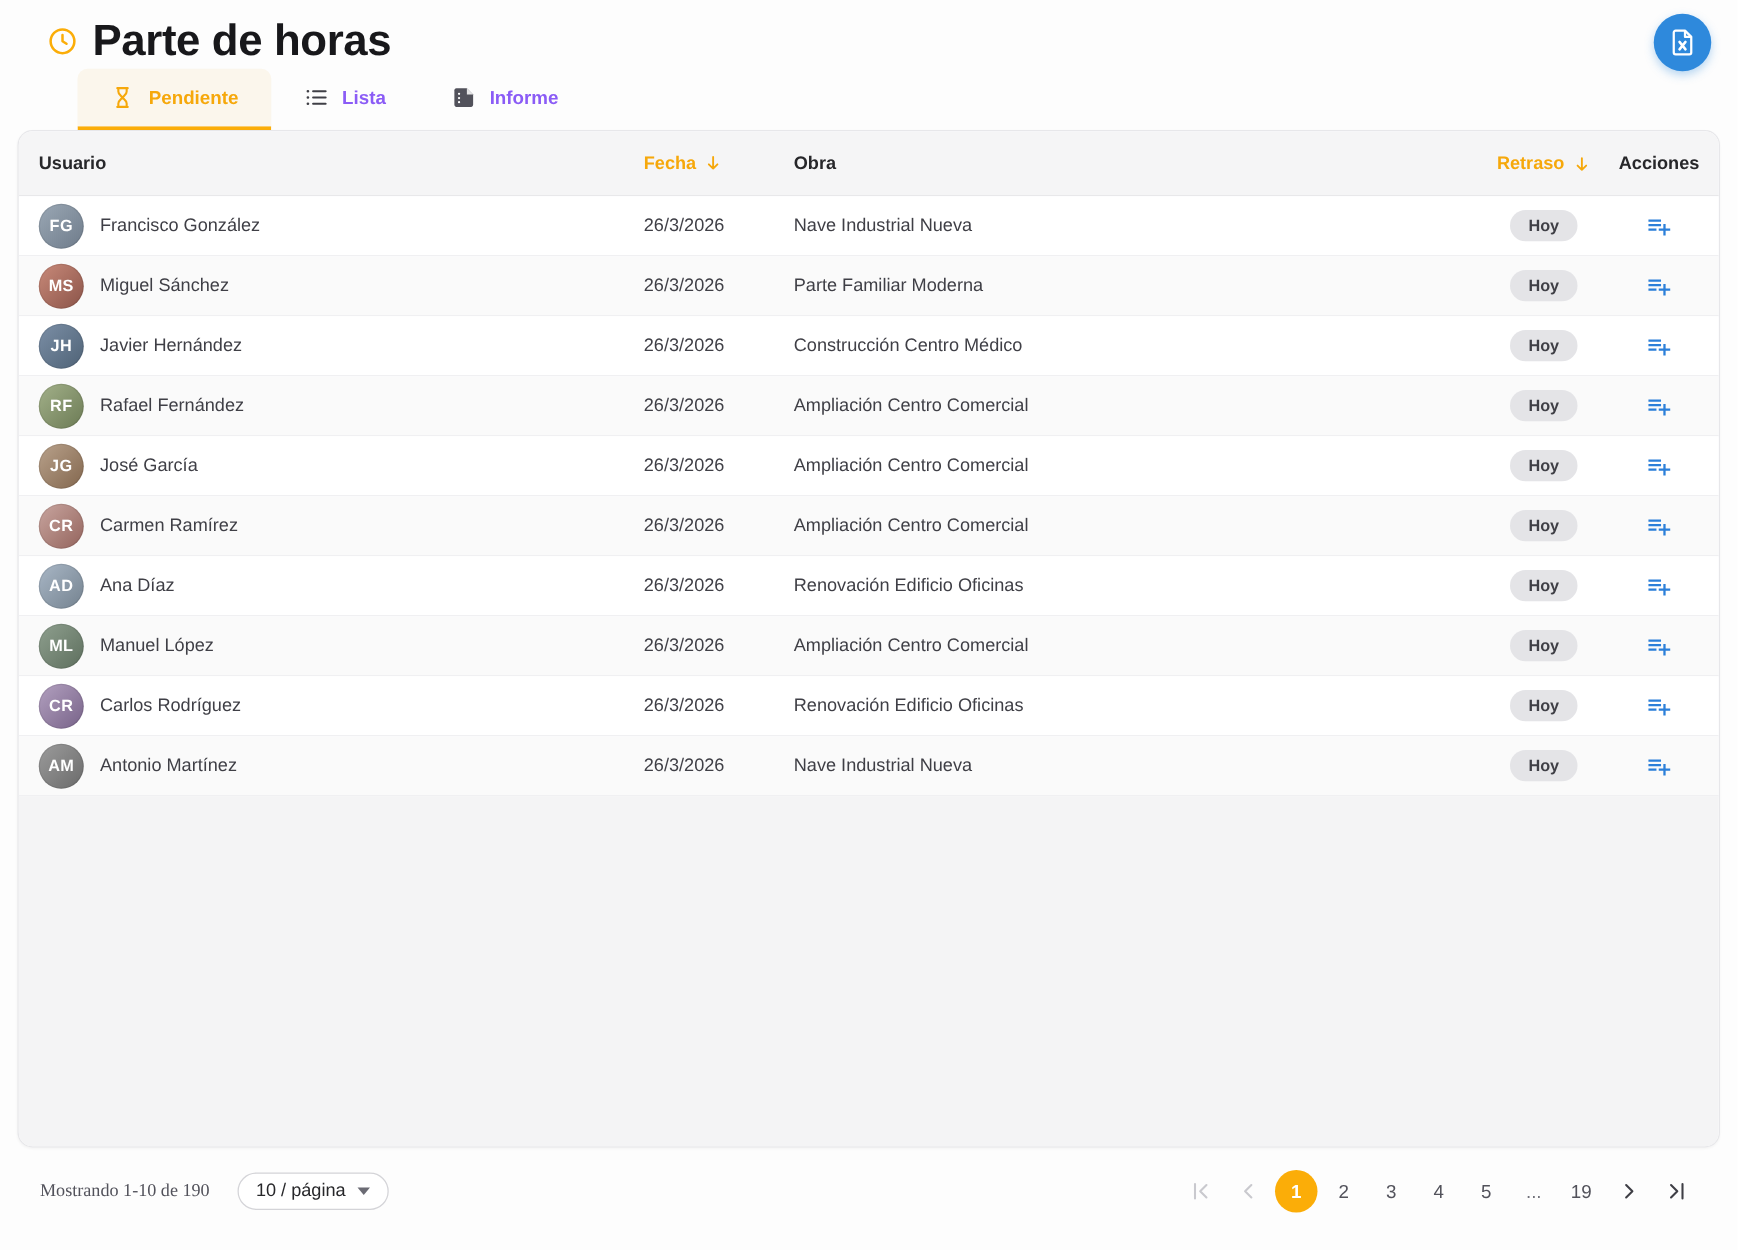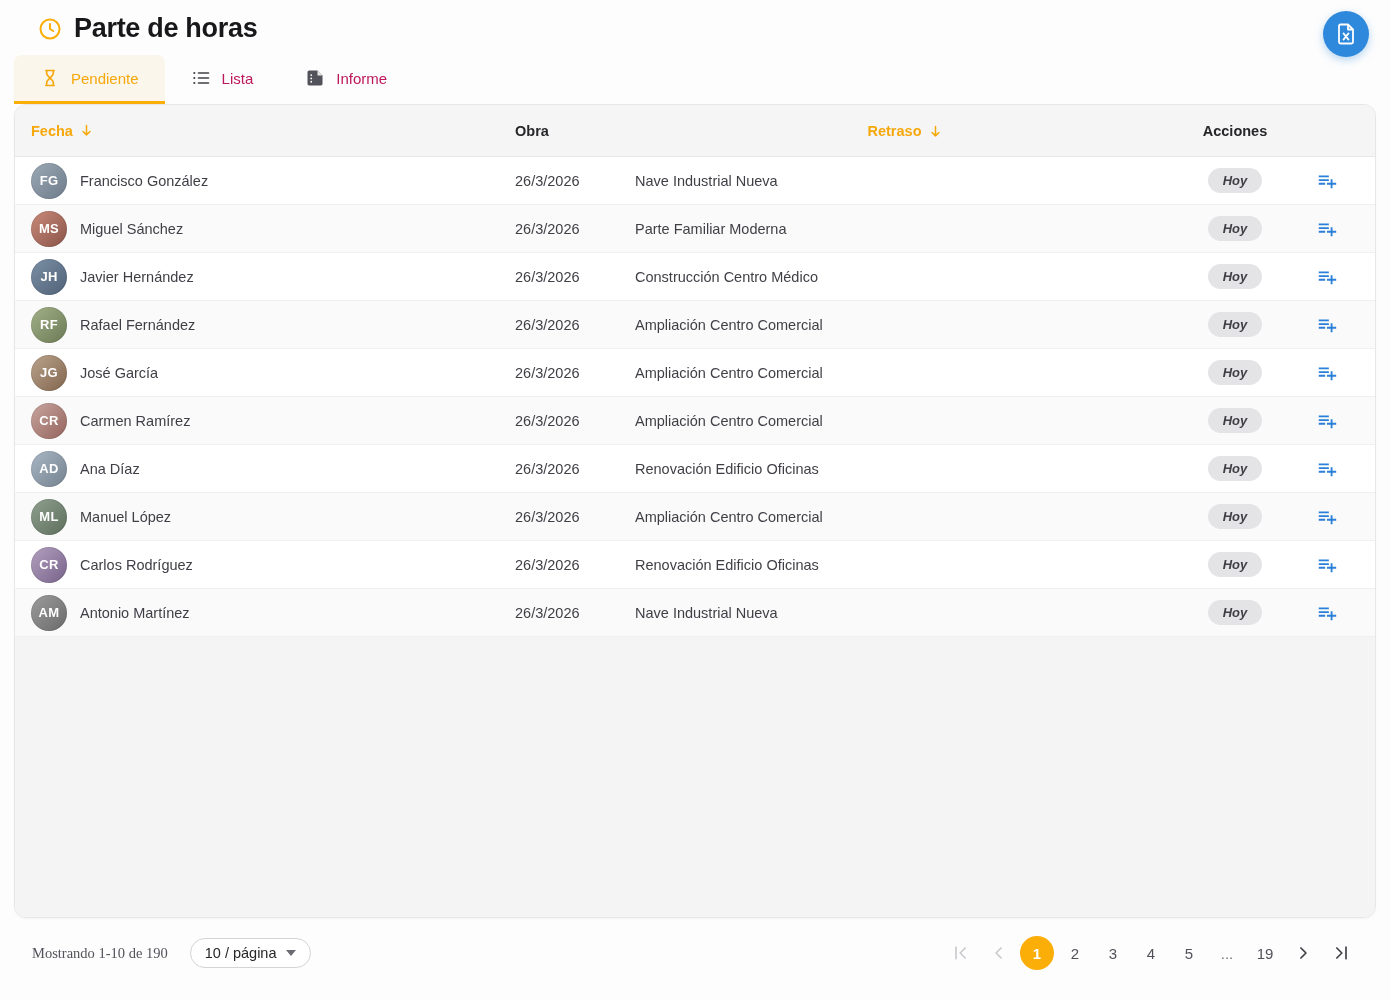--- a/index.html
+++ b/index.html
@@ -5,41 +5,41 @@
   * { margin:0; padding:0; box-sizing:border-box; }
   html,body { width:1390px; height:1000px; }
   body {
     font-family:"Liberation Sans","DejaVu Sans",sans-serif;
     background:#FDFDFD; color:#3F3F46; position:relative; overflow:hidden;
     -webkit-font-smoothing:antialiased;
   }
 
   
   .page-header { position:absolute; top:13px; left:38px; display:flex; align-items:center; gap:12px; }
-  .page-header h1 { font-size:27px; font-weight:700; color:#18181B; letter-spacing:-.3px; }
+  .page-header h1 { font-size:35px; font-weight:700; color:#18181B; letter-spacing:-.3px; }
   .clock-ic { width:24px; height:24px; display:block; }
 
   .fab {
     position:absolute; top:11px; right:21px; width:46px; height:46px; border-radius:50%;
     background:#2E89DC; border:none; cursor:pointer; display:flex; align-items:center; justify-content:center;
     box-shadow:0 3px 8px rgba(46,137,220,.35);
   }
   .fab svg { width:24px; height:24px; }
 
   
   .tabs { position:absolute; top:55px; left:14px; display:flex; align-items:stretch; height:49px; }
   .tab {
     display:flex; align-items:center; gap:11px; padding:0 26px; cursor:pointer;
-    font-size:15px; font-weight:400; color:#be185d; background:transparent; border:none;
+    font-size:15px; font-weight:700; color:#8b5cf6; background:transparent; border:none;
     border-bottom:3px solid transparent;
   }
   .tab svg { width:20px; height:20px; flex:none; }
   .tab.active {
-    color:#F6A80B; font-weight:400; background:#FBF6EC;
-    border-bottom:3px solid #FBAD08; border-radius:8px 8px 0 0;
+    color:#F6A80B; font-weight:700; background:#FBF6EC;
+    border-bottom:3px solid #FBAD08; border-radius:8px 8px 0 0;margin-left:48px;
   }
 
   
   .card {
     position:absolute; top:104px; left:14px; width:1362px; height:814px;
     background:#fff; border:1px solid #E7E7EA; border-radius:12px; overflow:hidden;
     box-shadow:0 1px 2px rgba(0,0,0,.04); display:flex; flex-direction:column;
   }
   .tgrid { display:grid; grid-template-columns:484px 120px 540px 120px 1fr; align-items:center; padding:0 16px; }
   .thead {
@@ -54,21 +54,21 @@
   .row:nth-child(even) { background:#FAFAFA; }
   .usercell { display:flex; align-items:center; gap:13px; }
   .avatar {
     width:36px; height:36px; border-radius:50%; flex:none;
     display:flex; align-items:center; justify-content:center;
     color:#fff; font-size:13px; font-weight:700; letter-spacing:.3px;
     box-shadow:inset 0 0 0 1px rgba(0,0,0,.08);
   }
   .badge {
     background:#E4E4E7; color:#3F3F46; font-size:13px; font-weight:600;
-    padding:5px 15px; border-radius:999px; display:inline-block;font-style:italic;
+    padding:5px 15px; border-radius:999px; display:inline-block;
   }
   .action-btn { background:none; border:none; cursor:pointer; display:flex; align-items:center; justify-content:center; padding:4px; margin:0 auto; }
   .action-btn svg { width:22px; height:22px; }
   .filler { flex:1; background:#F4F4F5; border-top:0; }
 
   
   .footer {
     position:absolute; top:934px; left:32px; right:32px; height:38px;
     display:flex; align-items:center; justify-content:space-between;
   }
@@ -131,20 +131,21 @@
       <circle cx="7.5" cy="8.5" r="1.1" fill="#FFF"></circle>
       <circle cx="7.5" cy="12.5" r="1.1" fill="#FFF"></circle>
       <circle cx="7.5" cy="16.5" r="1.1" fill="#FFF"></circle>
     </svg>
     <span>Informe</span>
   </button>
 </div>
 
 <div class="card">
   <div class="tgrid thead">
+    <div>Usuario</div>
     <div class="th-sort">
       <span>Fecha</span>
       <svg viewBox="0 0 24 24" fill="none" stroke="#F6A80B" stroke-width="2.4" stroke-linecap="round" stroke-linejoin="round">
         <path d="M12 4v15M12 19l-5.5-5.5M12 19l5.5-5.5"></path>
       </svg>
     </div>
     <div>Obra</div>
     <div class="th-sort th-center">
       <span>Retraso</span>
       <svg viewBox="0 0 24 24" fill="none" stroke="#F6A80B" stroke-width="2.4" stroke-linecap="round" stroke-linejoin="round">

